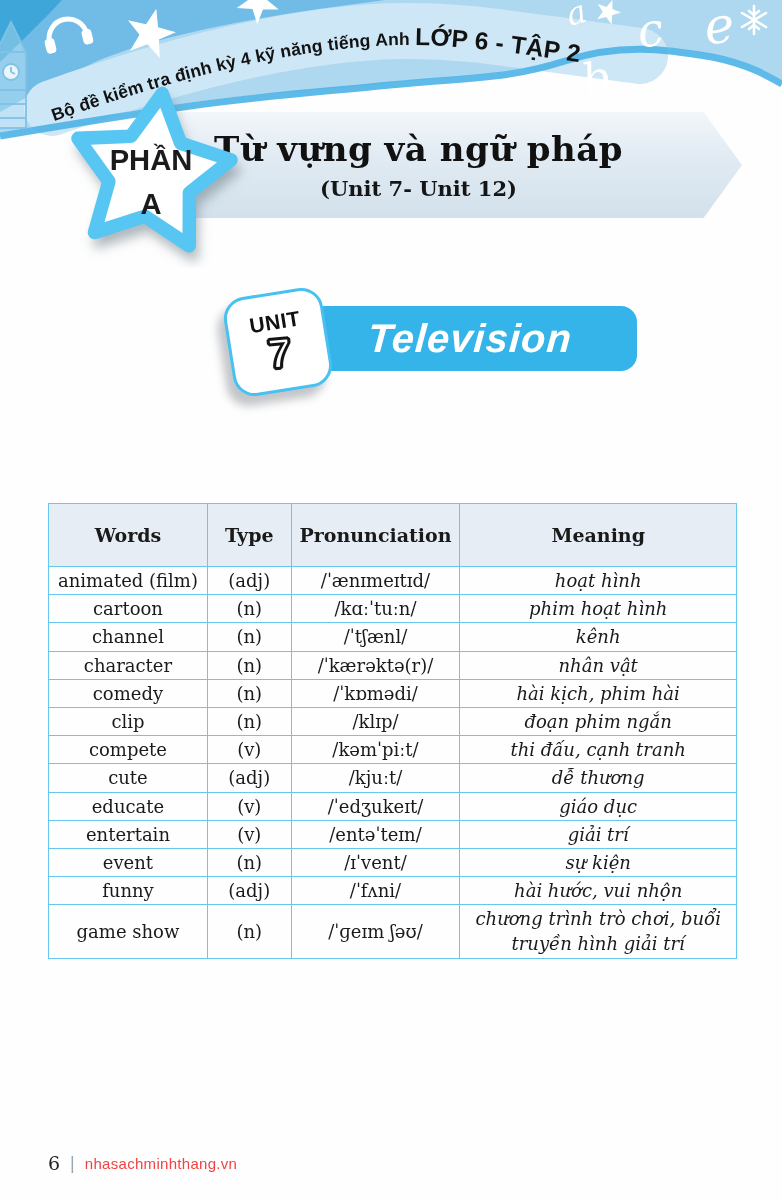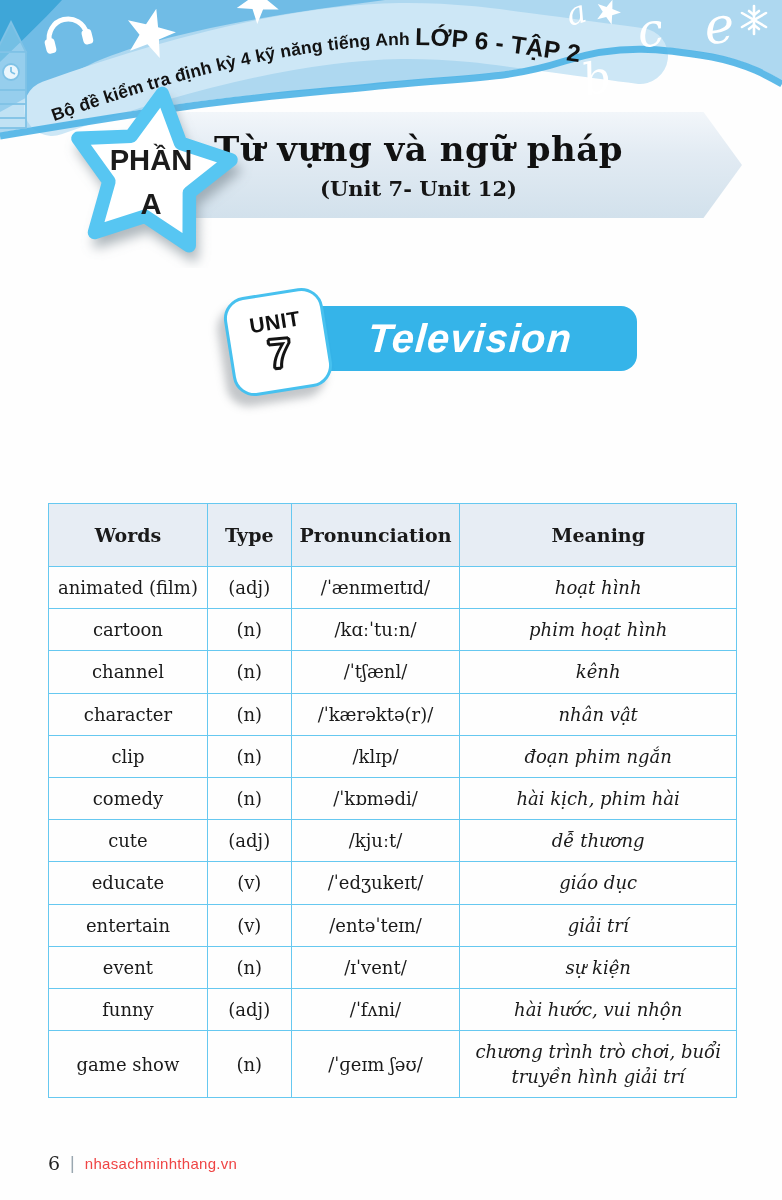--- a/index.html
+++ b/index.html
@@ -61,21 +61,21 @@
   
   .vocab-wrap{position:absolute;left:48px;top:503px;width:689px;z-index:2;}
   table.vocab{border-collapse:collapse;width:100%;table-layout:fixed;}
   table.vocab th,table.vocab td{
     border:1.5px solid #66c8f0;text-align:center;vertical-align:middle;
     font-family:"DejaVu Serif",serif;color:#1a1a1a;
   }
   table.vocab th{
     background:#e7edf4;font-size:19px;font-weight:bold;height:36px;padding:13px 4px;
   }
-  table.vocab td{font-size:18px;padding:8px 8px;line-height:1.4;}
+  table.vocab td{font-size:18px;padding:1px 8px;line-height:1.4;}
   .col-word{width:23%;}
   .col-type{width:11.5%;}
   .col-pronunciation{width:24.5%;}
   .col-meaning{width:41%;}
   td.col-meaning{font-style:italic;}
   
   .footer{position:absolute;left:48px;top:1152px;z-index:2;display:flex;align-items:center;}
   .page-number{font-family:"DejaVu Serif",serif;font-size:19px;color:#222;}
   .footer-sep{color:#9aa7b0;font-size:18px;margin:0 10px;font-weight:300;}
   .website{color:#ef4444;font-size:15px;letter-spacing:.3px;}
@@ -199,30 +199,36 @@
             <td class="col-pronunciation">/ˈtʃænl/</td>
             <td class="col-meaning">kênh</td>
           </tr>
           <tr>
             <td class="col-word">character</td>
             <td class="col-type">(n)</td>
             <td class="col-pronunciation">/ˈkærəktə(r)/</td>
             <td class="col-meaning">nhân vật</td>
           </tr>
           <tr>
+            <td class="col-word">comedy</td>
+            <td class="col-type">(n)</td>
+            <td class="col-pronunciation">/ˈkɒmədi/</td>
+            <td class="col-meaning">hài kịch, phim hài</td>
+          </tr>
+          <tr>
             <td class="col-word">clip</td>
             <td class="col-type">(n)</td>
             <td class="col-pronunciation">/klɪp/</td>
             <td class="col-meaning">đoạn phim ngắn</td>
           </tr>
           <tr>
-            <td class="col-word">comedy</td>
-            <td class="col-type">(n)</td>
-            <td class="col-pronunciation">/ˈkɒmədi/</td>
-            <td class="col-meaning">hài kịch, phim hài</td>
+            <td class="col-word">compete</td>
+            <td class="col-type">(v)</td>
+            <td class="col-pronunciation">/kəmˈpiːt/</td>
+            <td class="col-meaning">thi đấu, cạnh tranh</td>
           </tr>
           <tr>
             <td class="col-word">cute</td>
             <td class="col-type">(adj)</td>
             <td class="col-pronunciation">/kjuːt/</td>
             <td class="col-meaning">dễ thương</td>
           </tr>
           <tr>
             <td class="col-word">educate</td>
             <td class="col-type">(v)</td>

